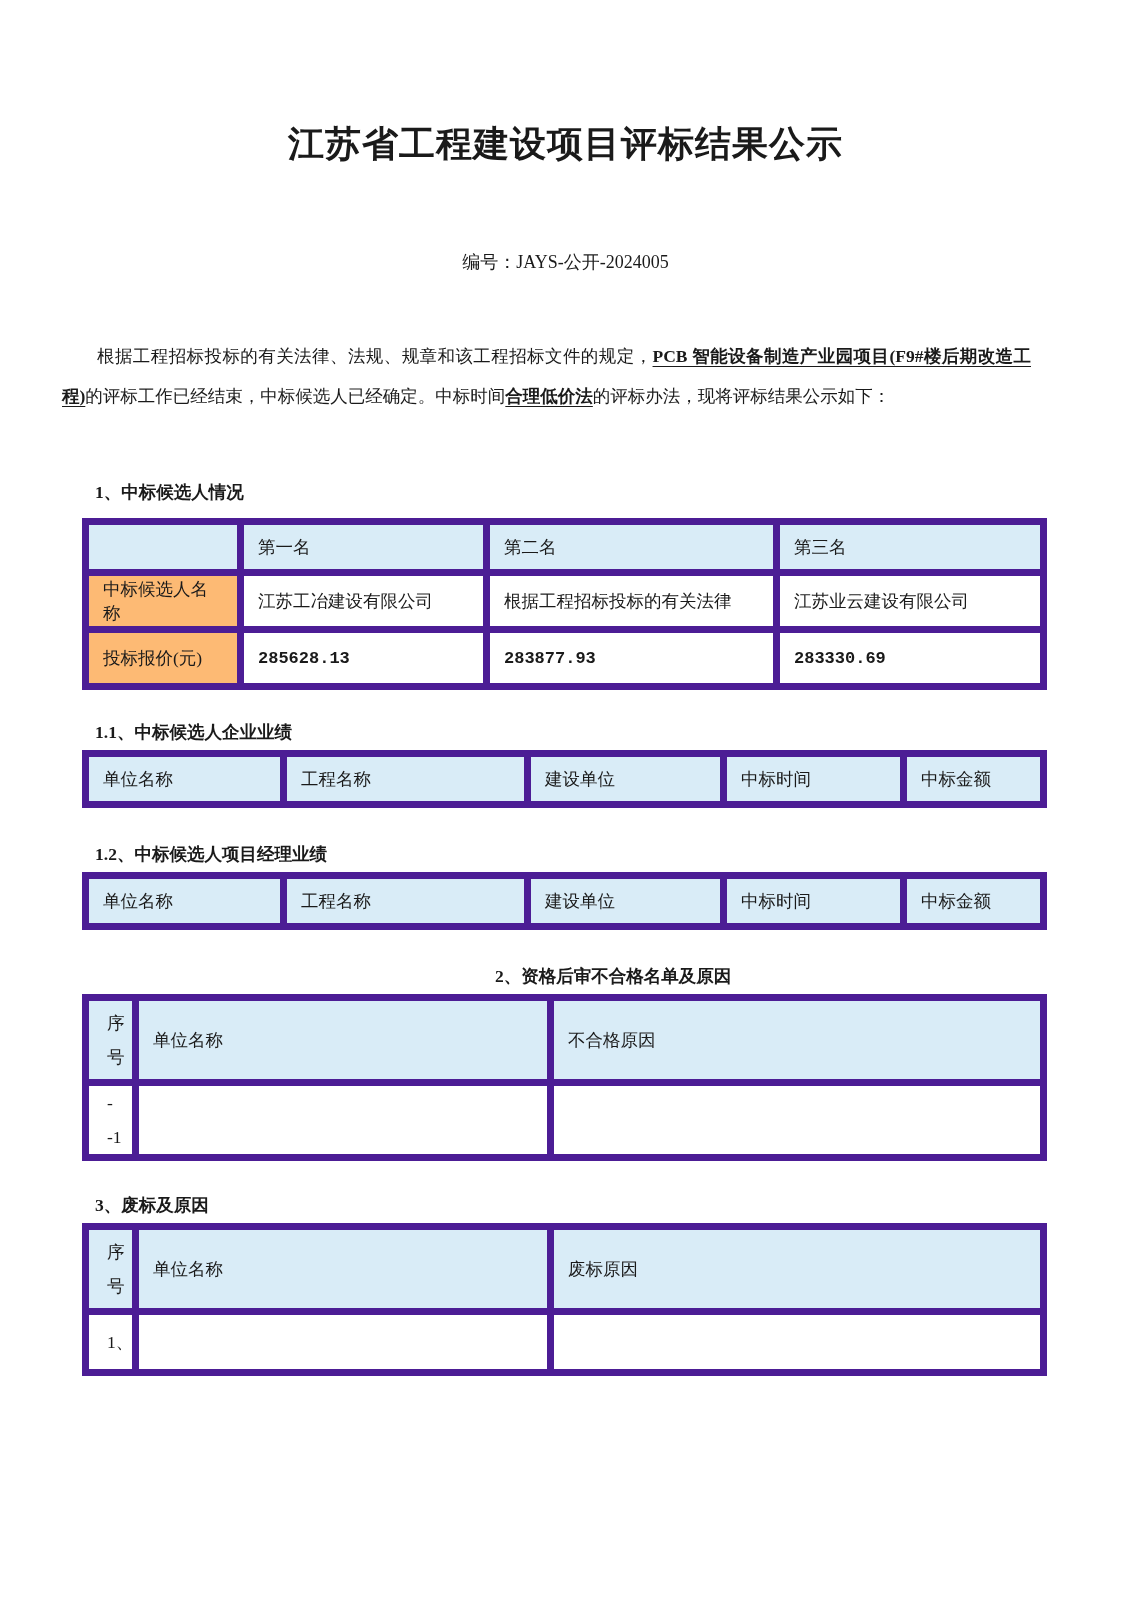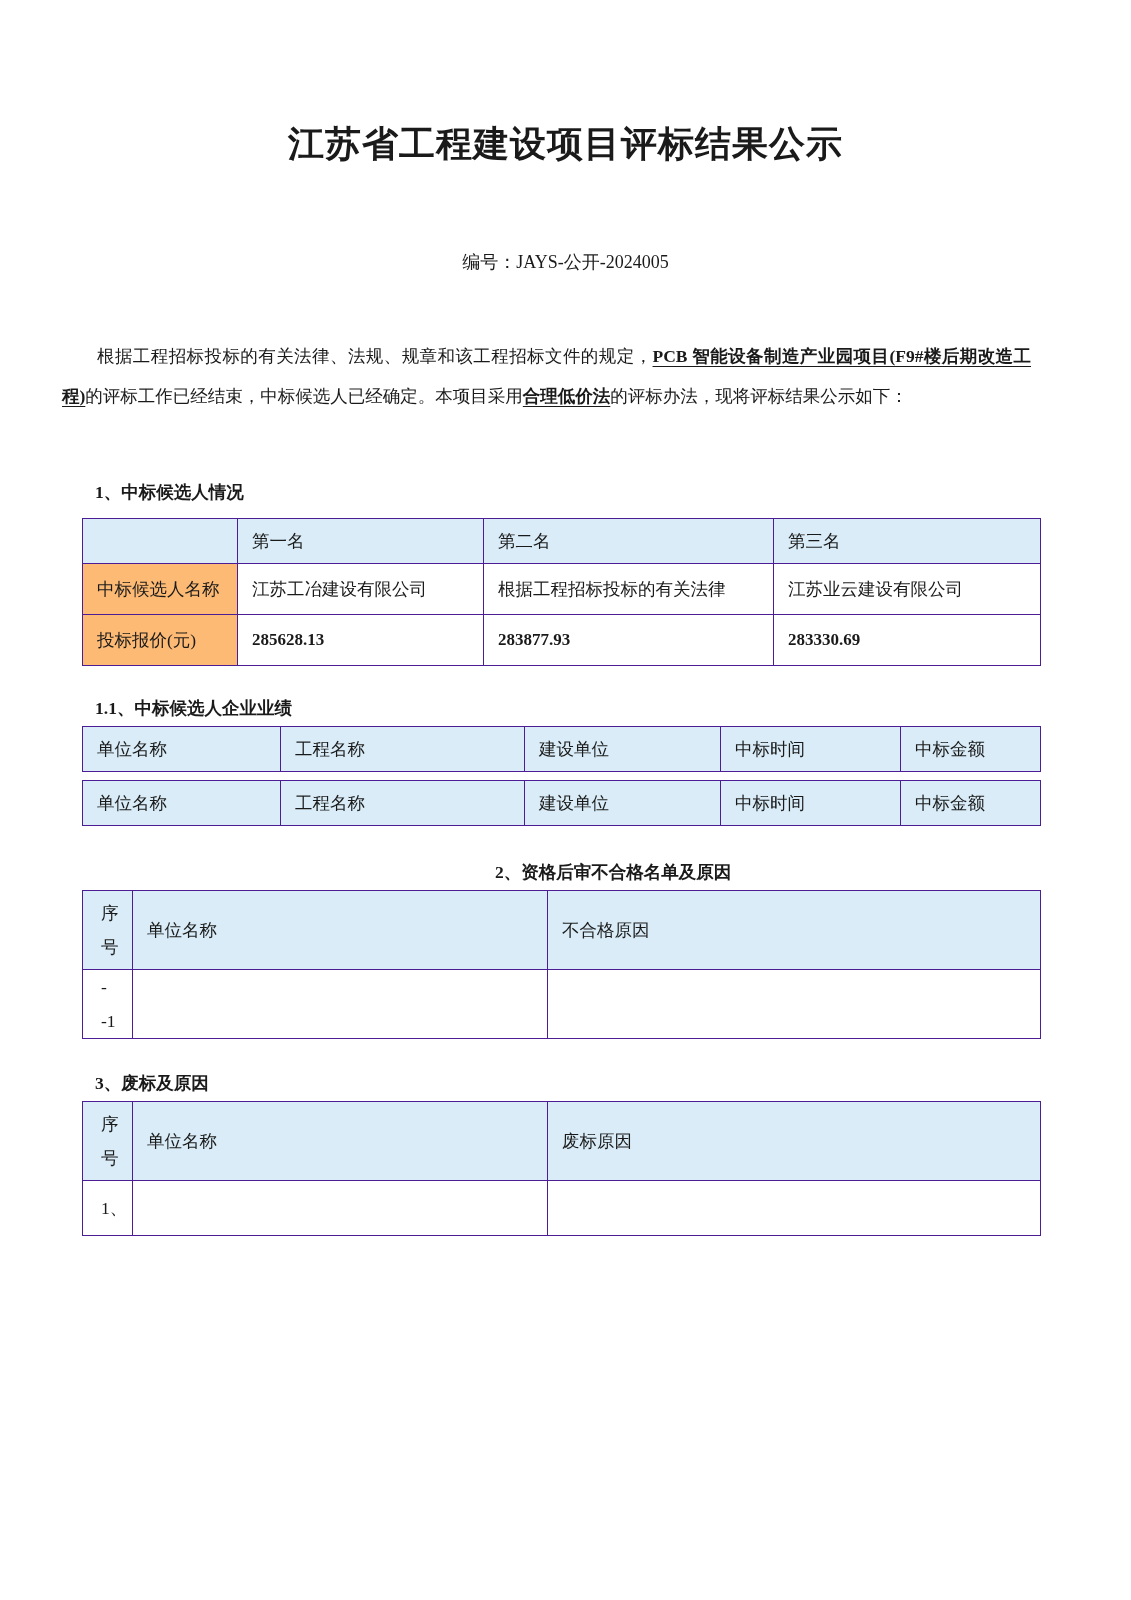--- a/index.html
+++ b/index.html
@@ -63,52 +63,52 @@
     margin-left: 82px;
     width: 958px;
     font-size: 17.5px;
   }
   .t1  { margin-top: 16px; }
   .t11 { margin-top: 8px; }
   .t12 { margin-top: 8px; }
   .t2  { margin-top: 8px; }
   .t3  { margin-top: 8px; }
   td {
-    border: 1px solid #4c1d95;
+    border: 7px solid #4c1d95;
     padding: 0 14px;
     vertical-align: middle;
     font-weight: normal;
     overflow: hidden;
   }
   .head td { background: #d9ecf7; }
   td.labelcol { background: #fdba74; }
   .rh48 td { height: 44px; }
   .rh54 td { height: 50px; }
   .rh82 td { height: 78px; }
   .rh58 td { height: 54px; }
   td.num {
-    font-family: Liberation Serif, serif;
+    font-family: Liberation Mono, monospace;
     font-weight: bold;
     font-size: 17px;
   }
   td.nocol {
     padding: 0 18px;
     line-height: 34px;
   }
 </style>
 </head>
 <body>
 
 <div class="page">
 
   <div class="doc-title">江苏省工程建设项目评标结果公示</div>
 
   <div class="doc-number">编号：JAYS-公开-2024005</div>
 
-  <p class="intro"><span>根据工程招标投标的有关法律、法规、规章和该工程招标文件的规定，</span><span class="bu">PCB 智能设备制造产业园项目(F9#楼后期改造工程)</span><span>的评标工作已经结束，中标候选人已经确定。本项目采用</span><span class="bu">合理低价法</span><span>的评标办法，现将评标结果公示如下：</span></p>
+  <p class="intro"><span>根据工程招标投标的有关法律、法规、规章和该工程招标文件的规定，</span><span class="bu">PCB 智能设备制造产业园项目(F9#楼后期改造工程)</span><span>的评标工作已经结束，中标候选人已经确定。中标时间</span><span class="bu">合理低价法</span><span>的评标办法，现将评标结果公示如下：</span></p>
 
   <div class="sec-h h1">1、中标候选人情况</div>
 
   <table class="t1">
     <colgroup>
       <col style="width:155px">
         <col style="width:246px">
         <col style="width:290px">
         <col style="width:267px">
     </colgroup>
@@ -148,20 +148,21 @@
         <tr class="head rh48">
       <td>单位名称</td>
       <td>工程名称</td>
       <td>建设单位</td>
       <td>中标时间</td>
       <td>中标金额</td>
     </tr>
   </tbody>
     </table>
 
+  <div class="sec-h h12">1.2、中标候选人项目经理业绩</div>
 
   <table class="t12">
     <colgroup>
       <col style="width:198px">
         <col style="width:244px">
         <col style="width:196px">
         <col style="width:180px">
         <col style="width:140px">
     </colgroup>
     <tbody>

